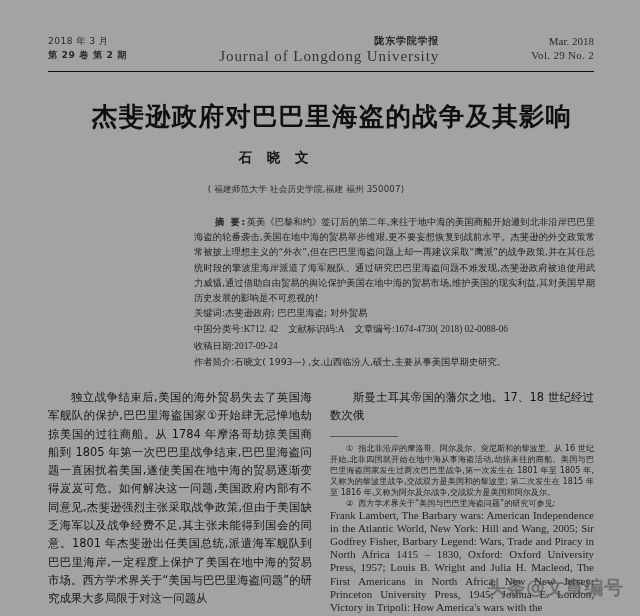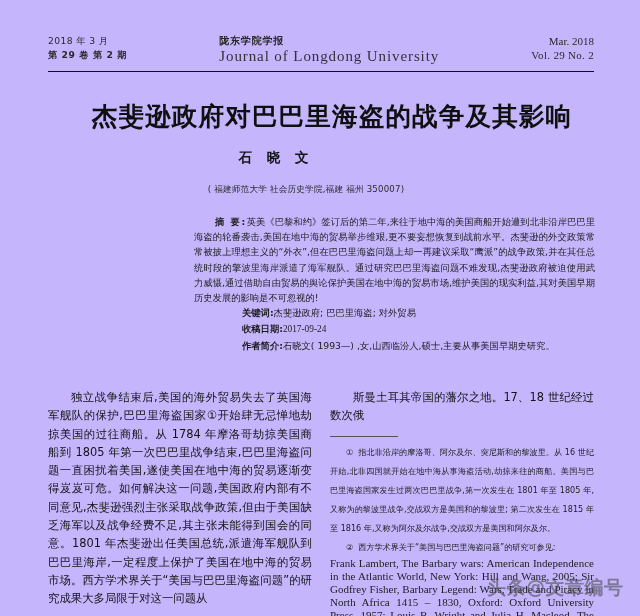--- a/index.html
+++ b/index.html
@@ -11,21 +11,21 @@
     width: 640px;
     height: 616px;
     overflow: hidden;
     font-family: "DejaVu Sans", "Liberation Sans", sans-serif;
     color: #1c1c1c;
   }
   .page {
     position: relative;
     width: 640px;
     height: 616px;
-    background: #c4b5fd;
+    background: #a3a3a3;
     overflow: hidden;
   }
 
   
   .masthead {
     position: absolute;
     left: 48px;
     top: 34px;
     width: 546px;
     display: flex;
@@ -34,21 +34,21 @@
   }
   .mast-col {
     font-size: 9.2px;
     line-height: 14px;
     color: #2a2a2a;
     white-space: nowrap;
   }
   .mast-left { text-align: left; font-weight: bold; }
   .mast-left .l1 { font-weight: normal; letter-spacing: .4px; }
   .mast-left .l2 { letter-spacing: .6px; }
-  .mast-center { text-align: left; }
+  .mast-center { text-align: right; }
   .mast-center .cn {
     font-weight: bold;
     font-size: 10px;
     letter-spacing: .8px;
   }
   .mast-center .en {
     font-family: "Liberation Serif", "DejaVu Serif", serif;
     font-size: 15px;
     letter-spacing: .9px;
     color: #333;
@@ -118,21 +118,21 @@
     color: #1d1d1d;
     text-indent: 21px;
   }
   .abs-label { font-weight: bold; letter-spacing: 1.5px; }
   .meta-line {
     font-size: 9.3px;
     line-height: 16.2px;
     color: #1d1d1d;
     white-space: nowrap;
   }
-  .meta-line .k { font-weight: bold; margin-left: 48px; }
+  .meta-line .k { font-weight: normal; }
   .meta-line .sp { display: inline-block; width: 10px; }
   .nums { font-family: "Liberation Serif", "DejaVu Serif", serif; }
 
   
   .col {
     position: absolute;
     top: 388px;
     width: 264px;
   }
   .col-left  { left: 48px; }
@@ -148,21 +148,21 @@
 
   
   .fn-rule {
     width: 68px;
     height: 0;
     border-top: 1px solid #555;
     margin: 11px 0 6px 0;
   }
   .fn-item {
     font-size: 8.1px;
-    line-height: 19px;
+    line-height: 11px;
     text-align: justify;
     text-justify: inter-ideograph;
     color: #222;
     text-indent: 16px;
   }
   .fn-item .marker { margin-right: 5px; }
   .fn-en {
     font-family: "Liberation Serif", "DejaVu Serif", serif;
     font-size: 11px;
     line-height: 13.2px;
@@ -210,20 +210,23 @@
   <div class="affil">( 福建师范大学 社会历史学院,福建 福州 350007)</div>
 
   <div class="abstract-block">
     <div class="abs-para">
       <span class="abs-label">摘 要:</span><span>英美《巴黎和约》签订后的第二年,来往于地中海的美国商船开始遭到北非沿岸巴巴里海盗的轮番袭击,美国在地中海的贸易举步维艰,更不要妄想恢复到战前水平。杰斐逊的外交政策常常被披上理想主义的“外衣”,但在巴巴里海盗问题上却一再建议采取“鹰派”的战争政策,并在其任总统时段的擎波里海岸派遣了海军舰队。通过研究巴巴里海盗问题不难发现,杰斐逊政府被迫使用武力威慑,通过借助自由贸易的舆论保护美国在地中海的贸易市场,维护美国的现实利益,其对美国早期历史发展的影响是不可忽视的!</span>
     </div>
     <div class="meta-line">
       <span class="k">关键词:</span><span>杰斐逊政府; 巴巴里海盗; 对外贸易</span>
     </div>
     <div class="meta-line">
+      <span class="k">中国分类号:</span><span class="nums">K712. 42</span><span class="sp"></span><span class="k">文献标识码:</span><span class="nums">A</span><span class="sp"></span><span class="k">文章编号:</span><span class="nums">1674-4730( 2018) 02-0088-06</span>
+    </div>
+    <div class="meta-line">
       <span class="k">收稿日期:</span><span class="nums">2017-09-24</span>
     </div>
     <div class="meta-line">
       <span class="k">作者简介:</span><span>石晓文( 1993—) ,女,山西临汾人,硕士,主要从事美国早期史研究。</span>
     </div>
   </div>
 
   <div class="col col-left">
     <div class="body-para">独立战争结束后,美国的海外贸易失去了英国海军舰队的保护,巴巴里海盗国家①开始肆无忌惮地劫掠美国的过往商船。从 1784 年摩洛哥劫掠美国商船到 1805 年第一次巴巴里战争结束,巴巴里海盗问题一直困扰着美国,遂使美国在地中海的贸易逐渐变得岌岌可危。如何解决这一问题,美国政府内部有不同意见,杰斐逊强烈主张采取战争政策,但由于美国缺乏海军以及战争经费不足,其主张未能得到国会的同意。1801 年杰斐逊出任美国总统,派遣海军舰队到巴巴里海岸,一定程度上保护了美国在地中海的贸易市场。西方学术界关于“美国与巴巴里海盗问题”的研究成果大多局限于对这一问题从</div>
   </div>

